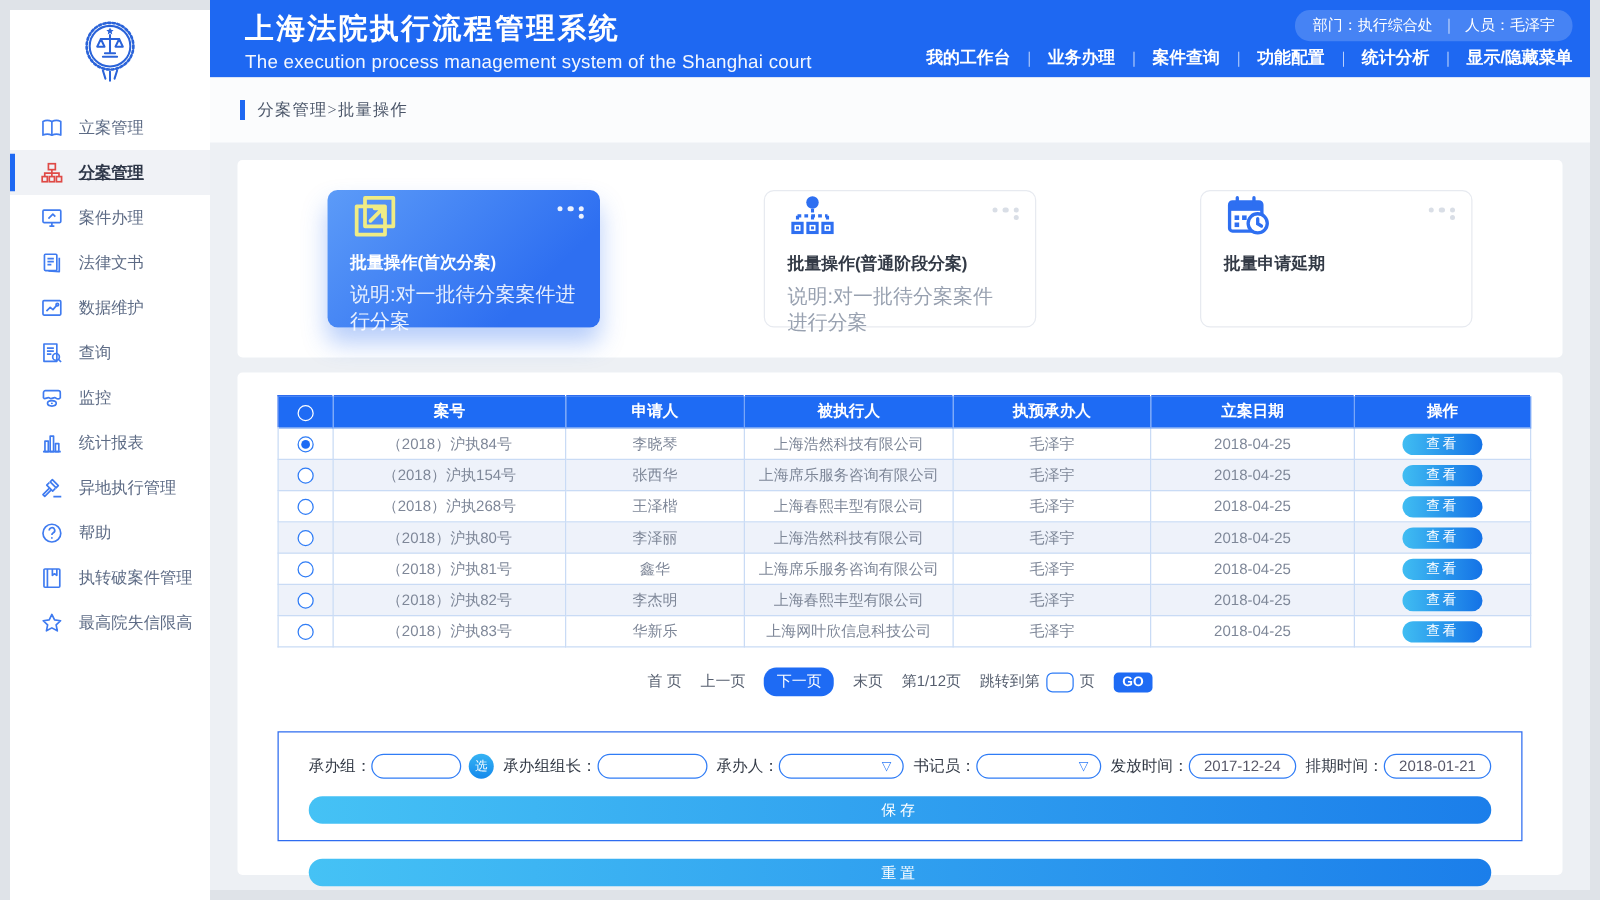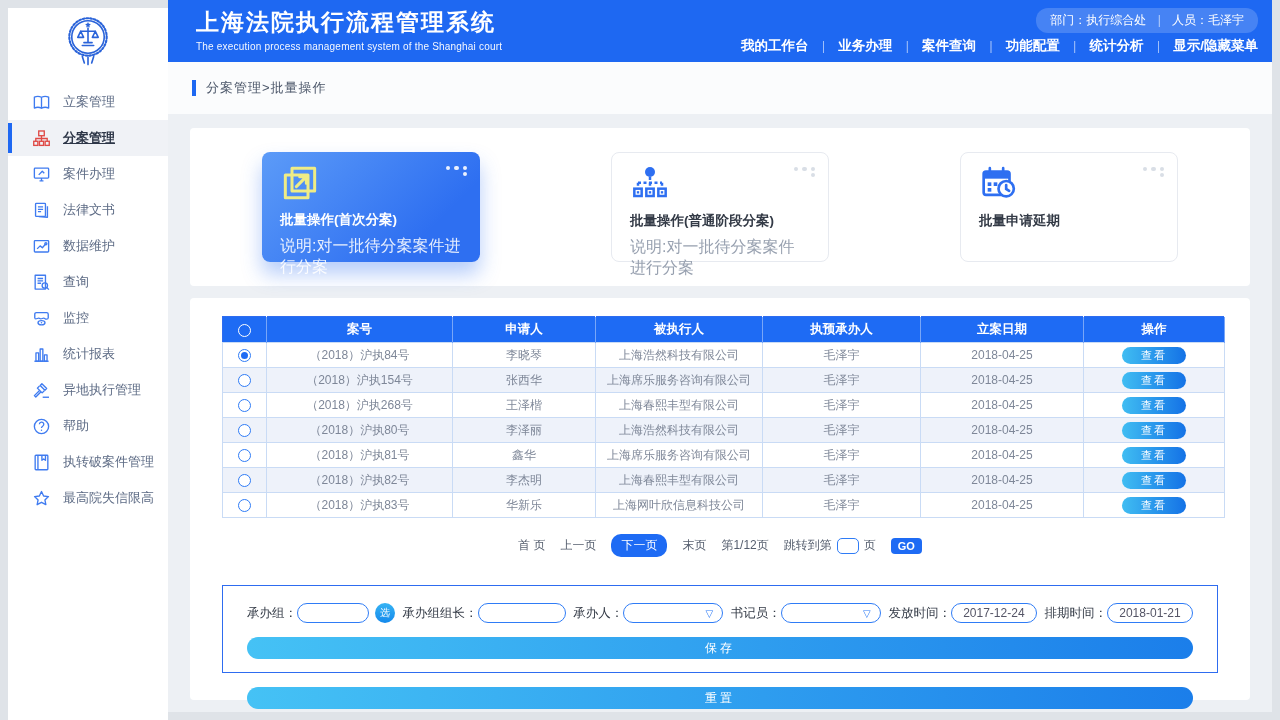--- a/index.html
+++ b/index.html
@@ -15,39 +15,39 @@
   .menu-item .mi-icon { width:19px; height:19px; color:#3f7bf0; flex:0 0 19px; }
   .menu-item .mi-icon svg { width:100%; height:100%; display:block; }
   .menu-item.active { background:#f0f2f6; color:#2e3748; font-weight:bold;text-decoration:underline; }
   .menu-item.active::before { content:''; position:absolute; left:0; top:3px; bottom:3px; width:4px; background:#1e68f2; }
   .menu-item.active .mi-icon { color:#df4a46; }
 
   
   .header { position:absolute; left:168px; top:0; width:1104px; height:62px; background:#1e68f2; color:#fff; }
   .header-title { position:absolute; left:28px; top:7px; }
   .header-title h1 { font-size:23px; letter-spacing:2px; font-weight:bold; }
-  .header-title .subtitle { font-size:10px; margin-top:3px; opacity:.95; letter-spacing:.2px; }
+  .header-title .subtitle { font-size:15px; margin-top:3px; opacity:.95; letter-spacing:.2px; }
   .user-pill { position:absolute; right:14px; top:8px; background:rgba(255,255,255,.18);
                border-radius:12px; padding:4px 14px; font-size:12px; display:flex; gap:7px; align-items:center; }
   .top-nav { position:absolute; right:14px; top:37px; display:flex; align-items:center; font-size:13.5px; font-weight:bold; }
   .nav-item { cursor:pointer; }
   .nav-sep { margin:0 9px; font-weight:normal; opacity:.75; font-size:12px; }
 
   
   .main { position:absolute; left:168px; top:62px; width:1104px; height:650px; background:#edf0f4; }
-  .breadcrumb-bar { height:52px; background:#fbfcfd; display:flex; align-items:center; padding-left:24px; gap:10px; }
+  .breadcrumb-bar { height:52px; background:#fbfcfd; display:flex; align-items:center; padding-left:24px; gap:10px;font-family:Liberation Serif, serif; }
   .crumb-accent { width:4px; height:16px; background:#1e68f2; }
   .breadcrumb { font-size:13px; color:#4a5568; letter-spacing:1px; }
   .content { padding:14px 22px 0; }
   .panel { background:#fff; border-radius:4px; }
 
   
   .cards-panel { height:158px; display:flex; align-items:center; justify-content:space-between;
                  padding:0 72px; margin-bottom:12px; }
-  .card { width:218px; height:110px; border-radius:8px; position:relative; padding:11px 18px;
+  .card { width:218px; height:110px; border-radius:8px; position:relative; padding:1px 18px;
           background:#fff; border:1px solid #e7eaf0; cursor:pointer; }
   .card.active { background:linear-gradient(135deg,#5c9bf8 0%,#2e6ff1 75%); border:none;
                  box-shadow:0 12px 20px rgba(46,111,241,.35); }
   .card-icon { width:40px; height:40px; color:#2e6ff1; }
   .card-icon svg { width:100%; height:100%; display:block; }
   .card.active .card-icon { color:#efec85; }
   .card-title { font-size:13.5px; font-weight:bold; color:#333a46; margin-top:8px; }
   .card.active .card-title { color:#fff; }
   .card-desc { font-size:16px; color:#98a1b0; margin-top:7px; }
   .card.active .card-desc { color:rgba(255,255,255,.88); }

